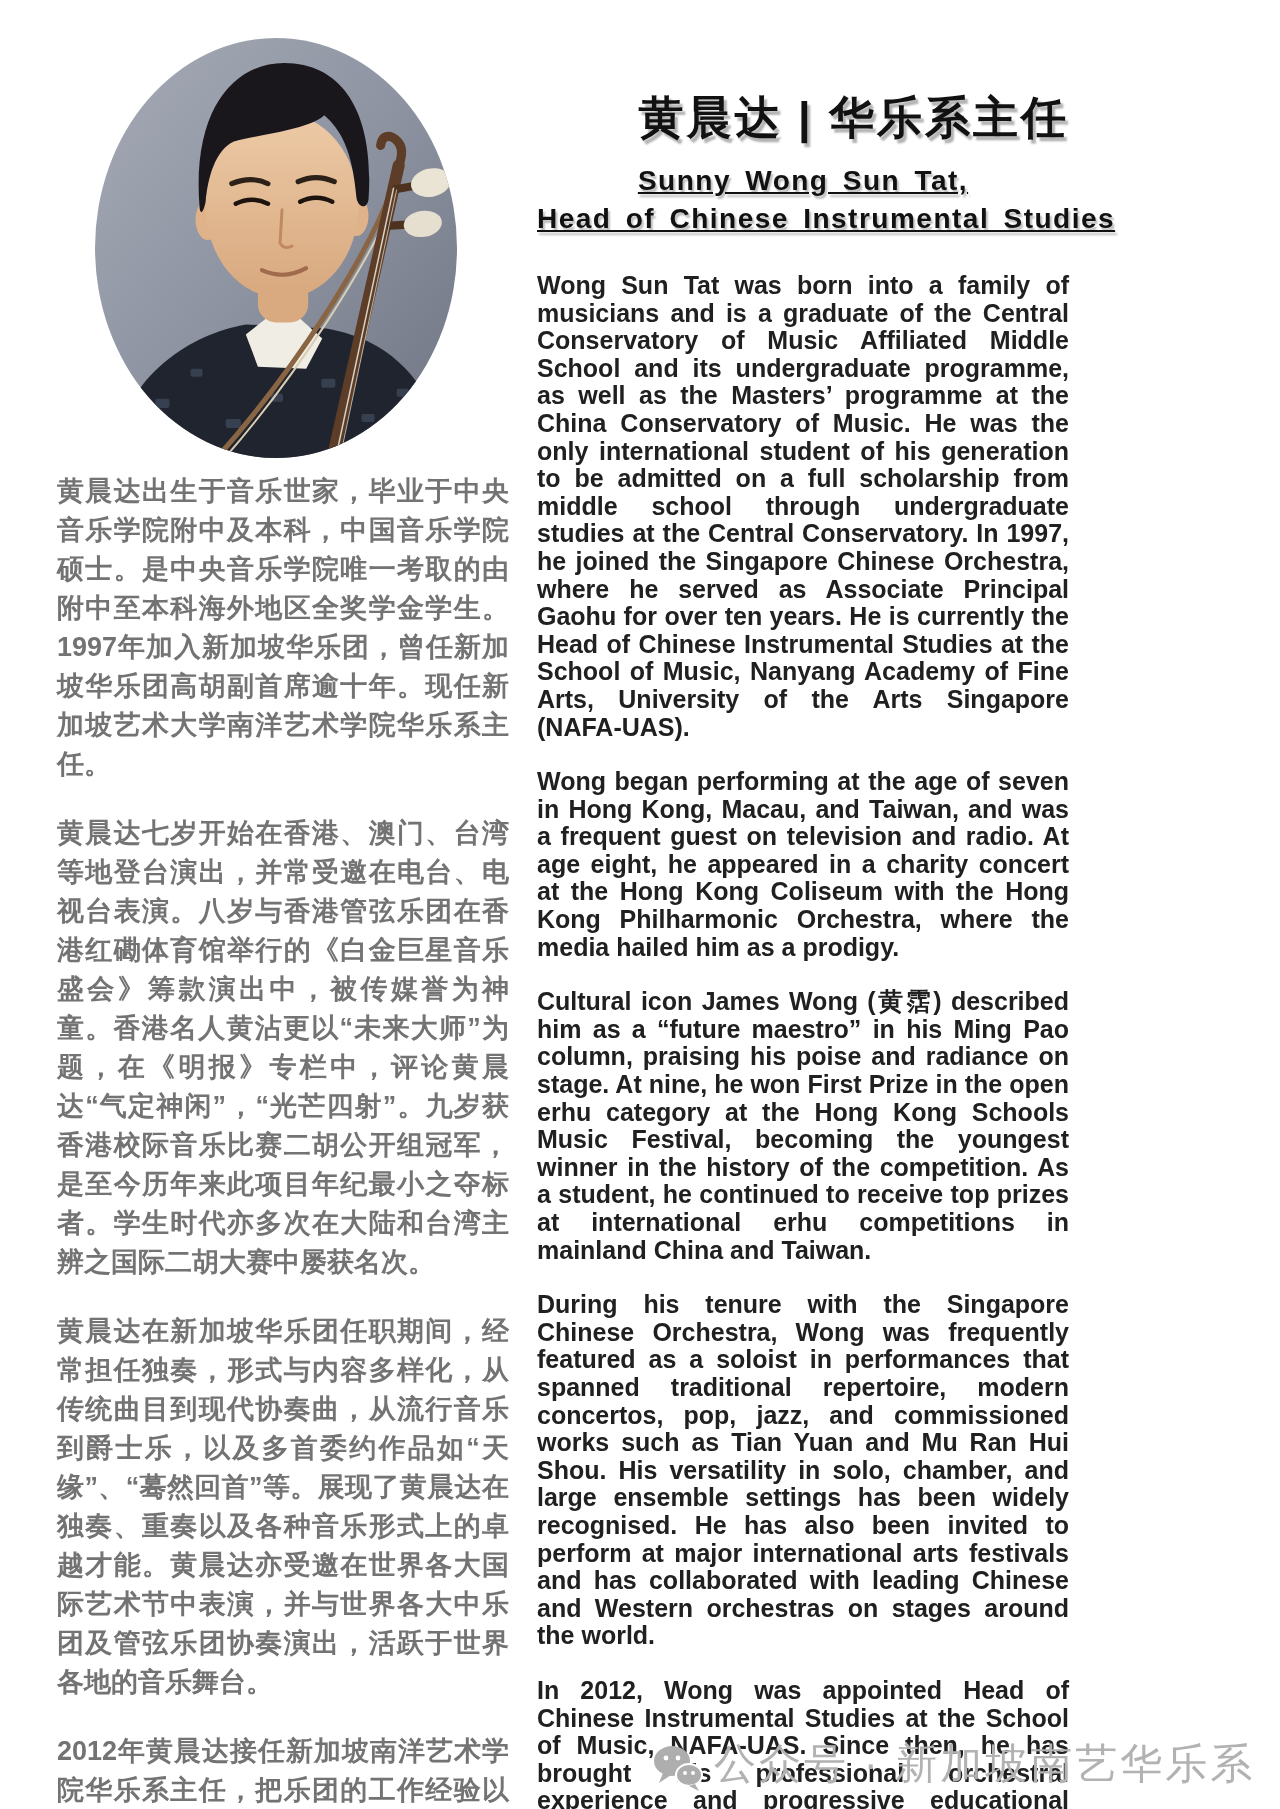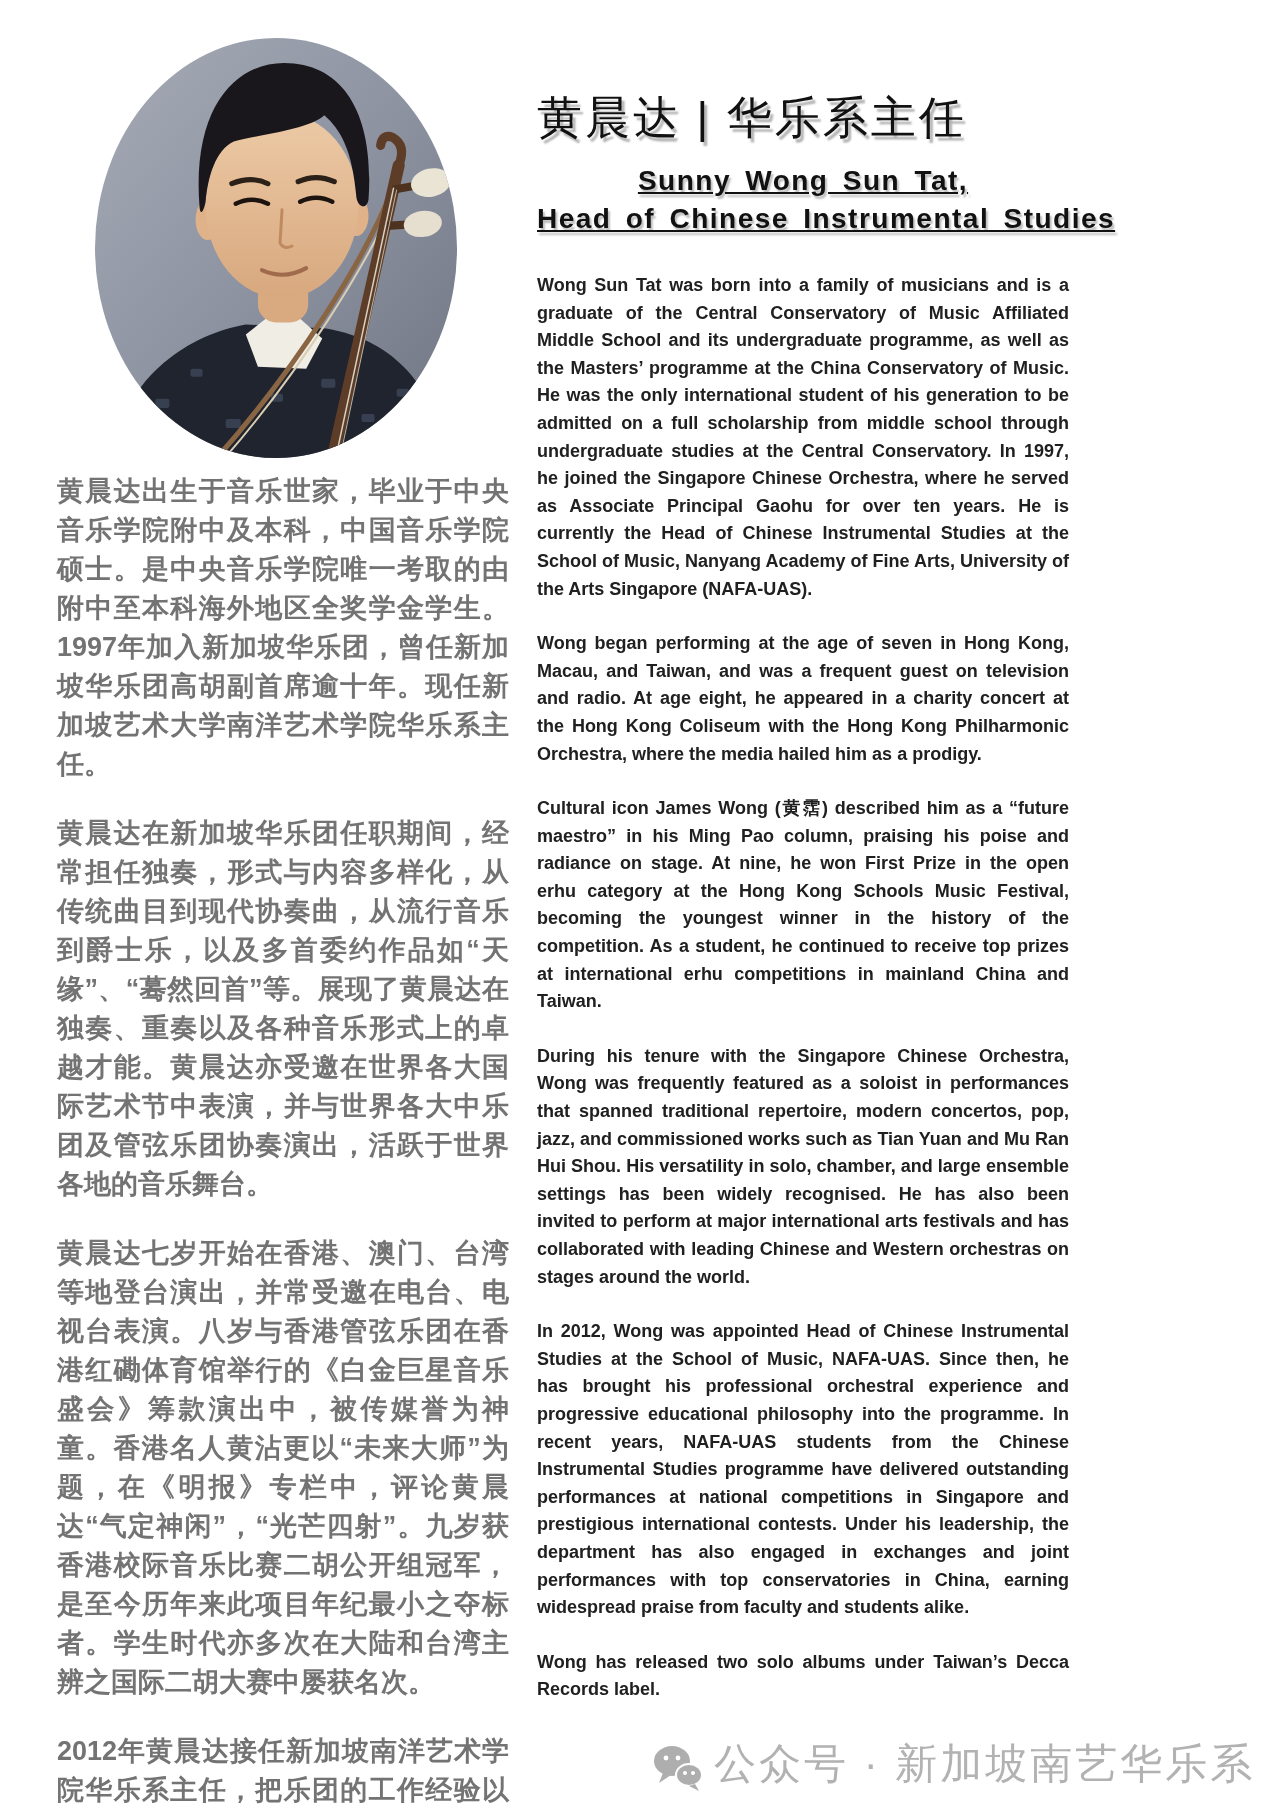--- a/index.html
+++ b/index.html
@@ -39,22 +39,22 @@
   }
 
   
   .col-right {
     position: absolute;
     left: 537px; top: 88px;
     width: 532px;
   }
   .title-zh {
     font-size: 45px;
-    font-weight: normal;
-    text-align: left;
+    font-weight: bold;
+    text-align: right;
     letter-spacing: 3px;
     color: #111111;
     text-shadow: 3px 4px 2px #b3b3b3;
     white-space: nowrap;
   }
   .subtitle {
     margin-top: 14px;
     text-align: center;
     font-weight: bold;
     color: #111111;
@@ -64,21 +64,21 @@
     font-size: 28px;
     line-height: 38px;
     letter-spacing: 1.5px;
     word-spacing: 5px;
     white-space: nowrap;
     text-decoration: underline;
   }
   .bio-en { margin-top: 34px; }
   .bio-en p {
     margin: 0 0 27px 0;
-    font-size: 18px;
+    font-size: 25px;
     font-weight: bold;
     line-height: 27.6px;
     text-align: justify;
     color: #202020;
   }
 
   
   .watermark {
     position: absolute;
     left: 652px; top: 1736px;
@@ -160,22 +160,22 @@
       <line x1="290" y1="188" x2="322" y2="186" stroke="#4e3220" stroke-width="8"></line>
       <ellipse cx="326" cy="186" rx="19" ry="13" fill="#e6dfcf" transform="rotate(-8 326 186)"></ellipse>
 
       <line x1="240" y1="416" x2="297" y2="150" stroke="#d8d2c2" stroke-width="1.5"></line>
       <line x1="244" y1="417" x2="300" y2="152" stroke="#b9b2a2" stroke-width="1"></line>
     </svg>
   </div>
 
   <div class="col-left">
     <p>黄晨达出生于音乐世家，毕业于中央音乐学院附中及本科，中国音乐学院硕士。是中央音乐学院唯一考取的由附中至本科海外地区全奖学金学生。1997年加入新加坡华乐团，曾任新加坡华乐团高胡副首席逾十年。现任新加坡艺术大学南洋艺术学院华乐系主任。</p>
+    <p>黄晨达七岁开始在香港、澳门、台湾等地登台演出，并常受邀在电台、电视台表演。八岁与香港管弦乐团在香港红磡体育馆举行的《白金巨星音乐盛会》筹款演出中，被传媒誉为神童。香港名人黄沾更以“未来大师”为题，在《明报》专栏中，评论黄晨达“气定神闲”，“光芒四射”。九岁获香港校际音乐比赛二胡公开组冠军，是至今历年来此项目年纪最小之夺标者。学生时代亦多次在大陆和台湾主辨之国际二胡大赛中屡获名次。</p>
     <p>黄晨达在新加坡华乐团任职期间，经常担任独奏，形式与内容多样化，从传统曲目到现代协奏曲，从流行音乐到爵士乐，以及多首委约作品如“天缘”、“蓦然回首”等。展现了黄晨达在独奏、重奏以及各种音乐形式上的卓越才能。黄晨达亦受邀在世界各大国际艺术节中表演，并与世界各大中乐团及管弦乐团协奏演出，活跃于世界各地的音乐舞台。</p>
-    <p>黄晨达七岁开始在香港、澳门、台湾等地登台演出，并常受邀在电台、电视台表演。八岁与香港管弦乐团在香港红磡体育馆举行的《白金巨星音乐盛会》筹款演出中，被传媒誉为神童。香港名人黄沾更以“未来大师”为题，在《明报》专栏中，评论黄晨达“气定神闲”，“光芒四射”。九岁获香港校际音乐比赛二胡公开组冠军，是至今历年来此项目年纪最小之夺标者。学生时代亦多次在大陆和台湾主辨之国际二胡大赛中屡获名次。</p>
     <p>2012年黄晨达接任新加坡南洋艺术学院华乐系主任，把乐团的工作经验以及先进的教育理念带入南艺。近年来，南艺华乐系学生在新加坡华乐比赛以及各大极具声望的国际比赛中表现杰出，屡获佳绩。在晨达的带领下，南艺华乐学生与中国各大顶级音乐院校进行交流和联合演出，获得了各院师生的高度评价和肯定。</p>
 
   </div>
 
   <div class="col-right">
     <div class="title-zh">黄晨达 | 华乐系主任</div>
     <div class="subtitle">
       <div class="line">Sunny Wong Sun Tat,</div>
       <div class="line">Head of Chinese Instrumental Studies</div>
     </div>

